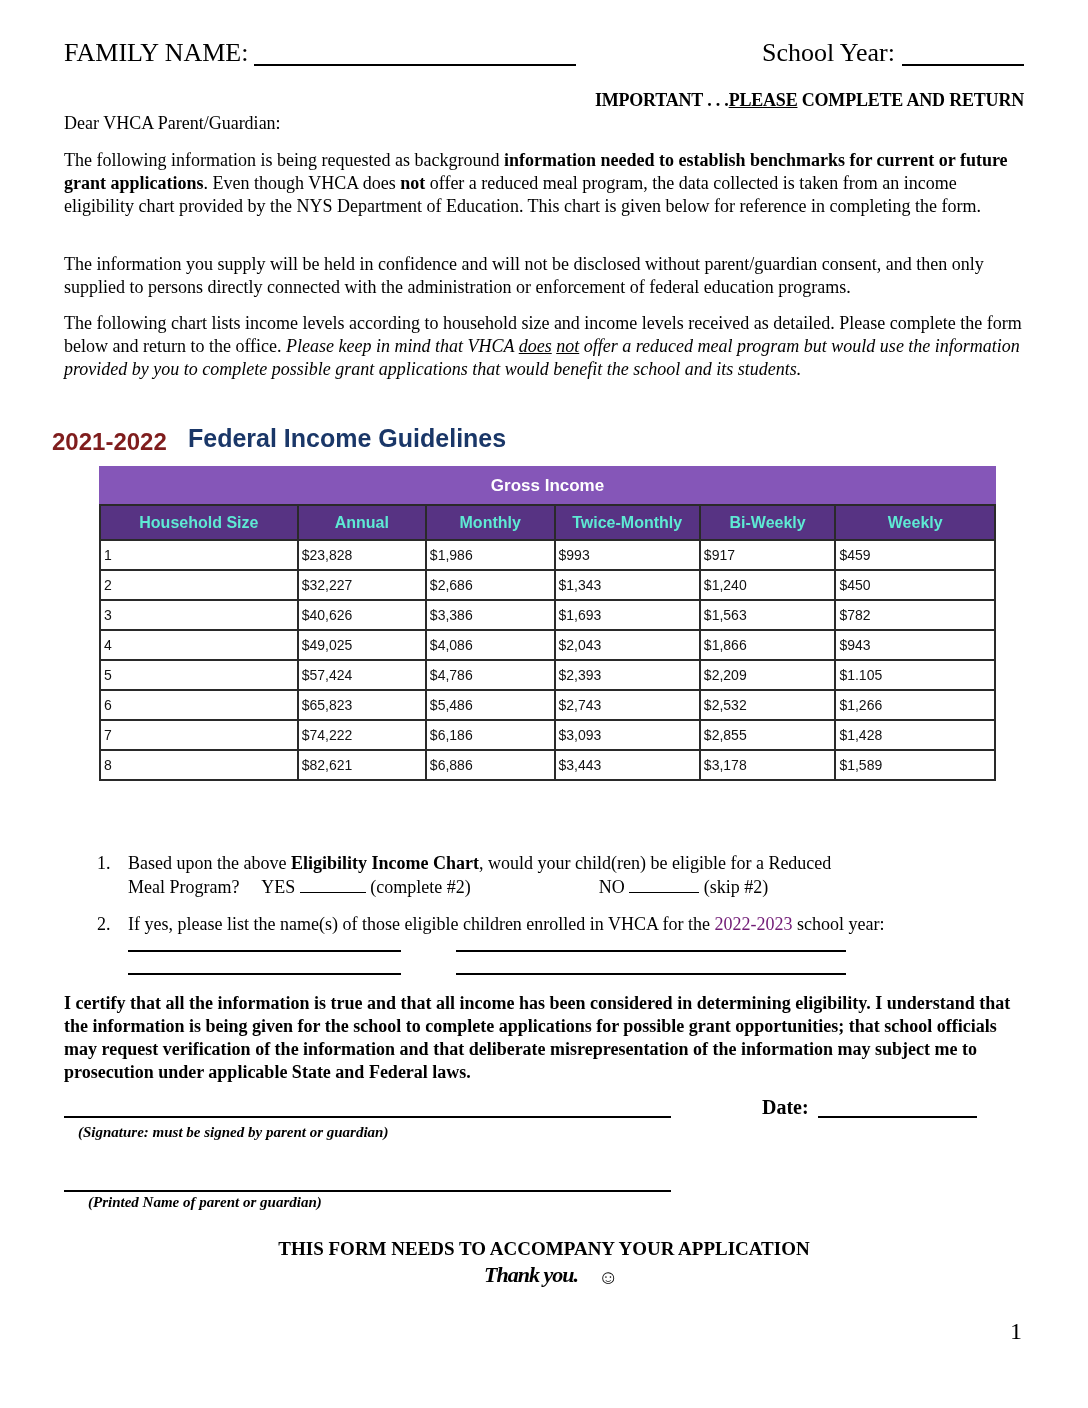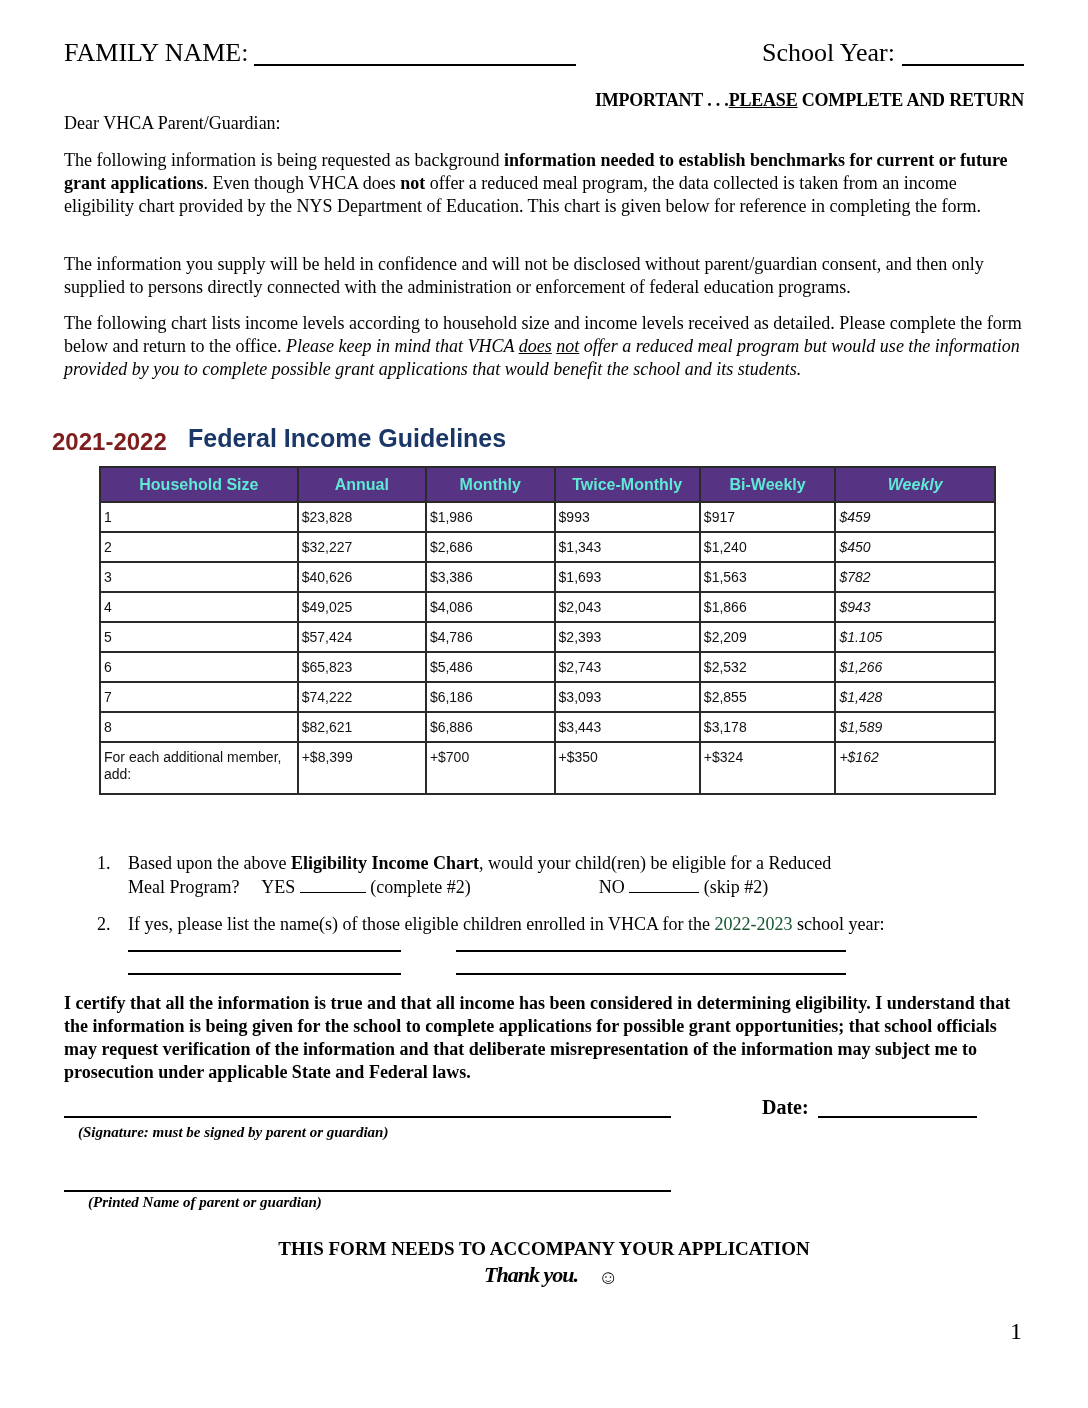--- a/index.html
+++ b/index.html
@@ -31,31 +31,31 @@
     
     #income-table { left: 99px; top: 466px; width: 897px; border-collapse: collapse; font-size: 14px; }
     #income-table th, #income-table td { border: 2px solid #2a2a2a; }
     #income-table .gross { background: #8556b8; color: #fff; font-weight: bold; font-size: 17px;
                            height: 34px; text-align: center; border-color: #8556b8; border-bottom: 2px solid #2a2a2a; }
     #income-table .colh { background: #573383; color: #5eead4; font-weight: bold; font-size: 16px;
                           height: 31px; text-align: center; }
     #income-table td { height: 28px; padding: 0 3px; vertical-align: middle; color: #111; }
     #income-table tr.last td { height: 44px; vertical-align: top; padding-top: 6px; line-height: 17px; }
     .c0 { width: 199px; } .c1 { width: 126px; } .c2 { width: 126px; }
-    .c3 { width: 144px; } .c4 { width: 134px; } .c5 { width: 160px; font-style: italic; }
+    .c3 { width: 144px; } .c4 { width: 134px; } .c5 { width: 160px; }
 
     
     .q { font-size: 18px; line-height: 24px; }
     #q1-num { left: 97px; top: 851px; }
     #q1-text { left: 128px; top: 851px; width: 880px; }
     #q1-line2 { left: 128px; top: 875px; }
     .blank { display: inline-block; border-bottom: 1.5px solid #000; height: 16px; vertical-align: baseline; }
     #q2-num { left: 97px; top: 912px; }
     #q2-text { left: 128px; top: 912px; width: 900px; }
-    .purple { color: #14532d; }
+    .purple { color: #701a75; }
     .nameline { border-bottom: 2px solid #000; }
     #nl1 { left: 128px; top: 950px; width: 273px; }
     #nl2 { left: 456px; top: 950px; width: 390px; }
     #nl3 { left: 128px; top: 973px; width: 273px; }
     #nl4 { left: 456px; top: 973px; width: 390px; }
 
     #certify { left: 64px; top: 992px; width: 960px; font-size: 18px; line-height: 23px; font-weight: bold; }
 
     
     #sig-line { left: 64px; top: 1116px; width: 607px; border-bottom: 2px solid #000; }
@@ -85,20 +85,23 @@
 
 <div id="p2" class="abs para serif">The information you supply will be held in confidence and will not be disclosed without parent/guardian consent, and then only supplied to persons directly connected with the administration or enforcement of federal education programs.</div>
 
 <div id="p3" class="abs para serif"><span>The following chart lists income levels according to household size and income levels received as detailed. Please complete the form below and return to the office.  </span><i><span>Please keep in mind that VHCA </span><u>does</u><span> </span><u>not</u><span> offer a reduced meal program but would use the information provided by you to complete possible grant applications that would benefit the school and its students.</span></i></div>
 
 <div id="title-year" class="abs sans">2021-2022</div>
 <div id="title-main" class="abs sans">Federal Income Guidelines</div>
 
 <table id="income-table" class="abs sans">
   <thead>
+    <tr>
+      <th colspan="6" class="gross">Gross Income</th>
+    </tr>
     <tr>
       <th class="colh c0">Household Size</th>
       <th class="colh c1">Annual</th>
       <th class="colh c2">Monthly</th>
       <th class="colh c3">Twice-Monthly</th>
       <th class="colh c4">Bi-Weekly</th>
       <th class="colh c5">Weekly</th>
     </tr>
   </thead>
   <tbody id="table-body">
@@ -159,28 +162,20 @@
         <td class="c5">$1,428</td>
       </tr>
       <tr>
         <td class="c0">8</td>
         <td class="c1">$82,621</td>
         <td class="c2">$6,886</td>
         <td class="c3">$3,443</td>
         <td class="c4">$3,178</td>
         <td class="c5">$1,589</td>
       </tr>
-      <tr class="last">
-        <td class="c0">For each additional member, add:</td>
-        <td class="c1">+$8,399</td>
-        <td class="c2">+$700</td>
-        <td class="c3">+$350</td>
-        <td class="c4">+$324</td>
-        <td class="c5">+$162</td>
-      </tr>
     </tbody>
 </table>
 
 <div id="q1-num" class="abs q serif">1.</div>
 <div id="q1-text" class="abs q serif"><span>Based upon the above </span><b>Eligibility Income Chart</b><span>, would your child(ren) be eligible for a Reduced</span></div>
 <div id="q1-line2" class="abs q serif" style="white-space:pre;"><span>Meal Program?     YES </span><span class="blank" style="width:66px;"></span><span> (complete #2)</span><span style="display:inline-block;width:128px;"></span><span>NO </span><span class="blank" style="width:70px;"></span><span> (skip #2)</span></div>
 
 <div id="q2-num" class="abs q serif">2.</div>
 <div id="q2-text" class="abs q serif"><span>If yes, please list the name(s) of those eligible children enrolled in VHCA for the </span><span class="purple">2022-2023</span><span> school year:</span></div>
 

